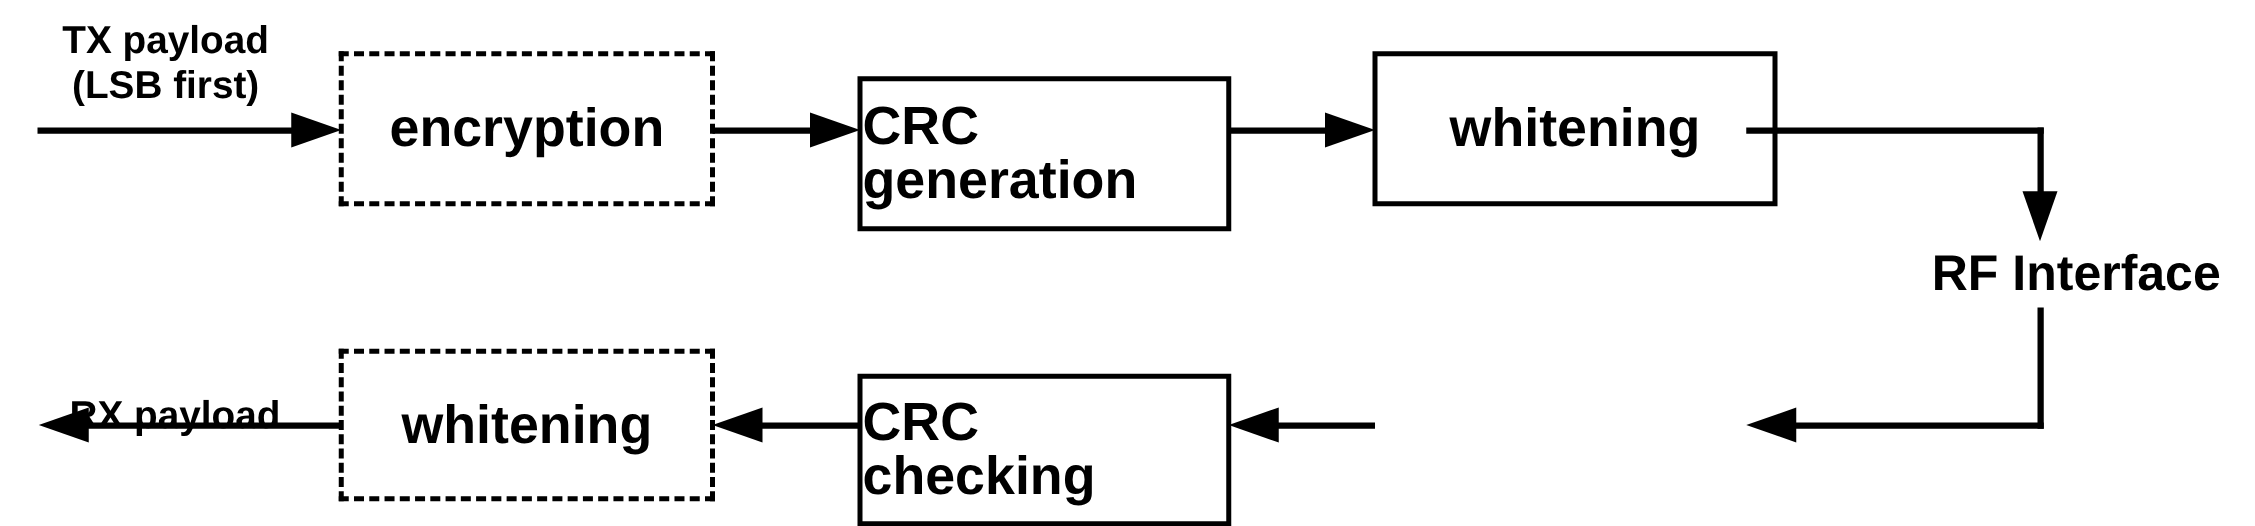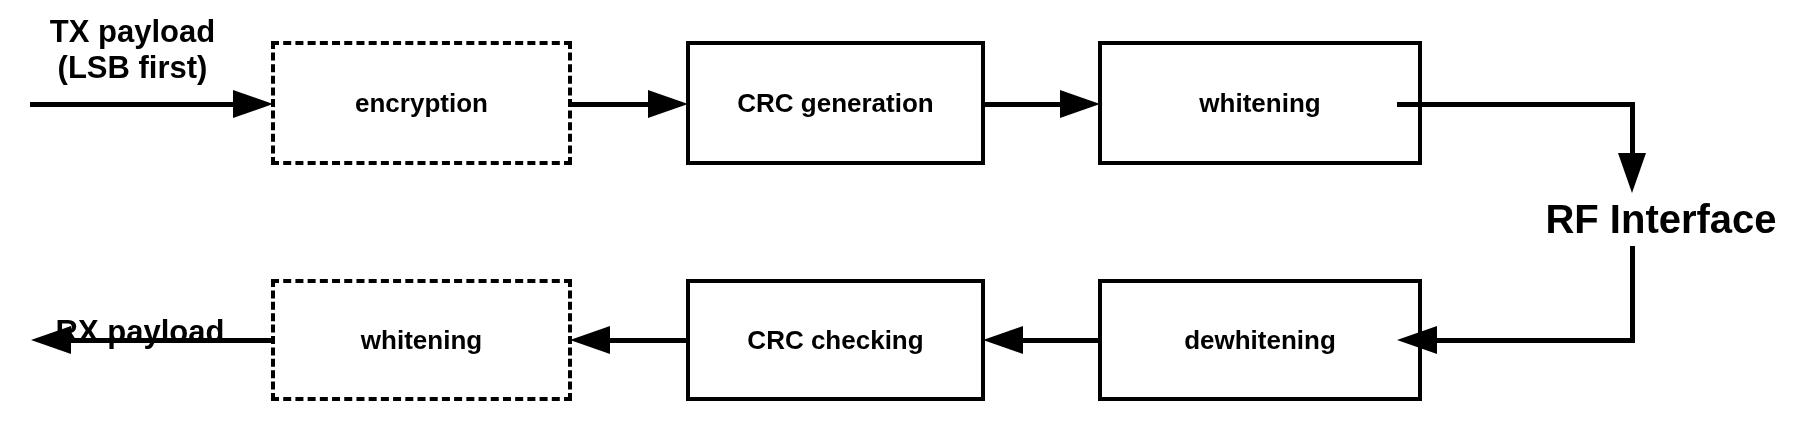--- a/index.html
+++ b/index.html
@@ -17,29 +17,29 @@
     font-weight: bold;
   }
   .box {
     position: absolute;
     box-sizing: border-box;
     border: 4px solid #000000;
     background: #ffffff;
     display: flex;
     align-items: center;
     justify-content: center;
-    font-size: 26px;
+    font-size: 43px;
     line-height: 1;
     color: #000000;
   }
   .box.dashed { border-style: dashed; }
   .row1 { top: 41px; height: 124px; }
   .row2 { top: 279px; height: 122px; }
   .col1 { left: 271px; width: 301px; }
-  .col2 { left: 686px; width: 299px; }
+  .col2 { left: 686px; width: 299px; margin-top: 20px; }
   .col3 { left: 1098px; width: 324px; }
 
   .hline, .vline {
     position: absolute;
     background: #000000;
   }
   .hline { height: 5px; }
   .vline { width: 5px; }
 
   .head { position: absolute; width: 0; height: 0; }
@@ -102,23 +102,20 @@
   <div class="box row1 col3">
     <span>whitening</span>
   </div>
 
   <div class="box dashed row2 col1">
     <span>whitening</span>
   </div>
   <div class="box row2 col2">
     <span>CRC checking</span>
   </div>
-  <div class="box row2 col3">
-    <span>dewhitening</span>
-  </div>
 
   <div>
     <div class="hline" style="left:30px; top:102px; width:206px;"></div>
     <div class="head right" style="left:233px; top:90px;"></div>
   </div>
   <div>
     <div class="hline" style="left:570px; top:102px; width:82px;"></div>
     <div class="head right" style="left:648px; top:90px;"></div>
   </div>
   <div>

